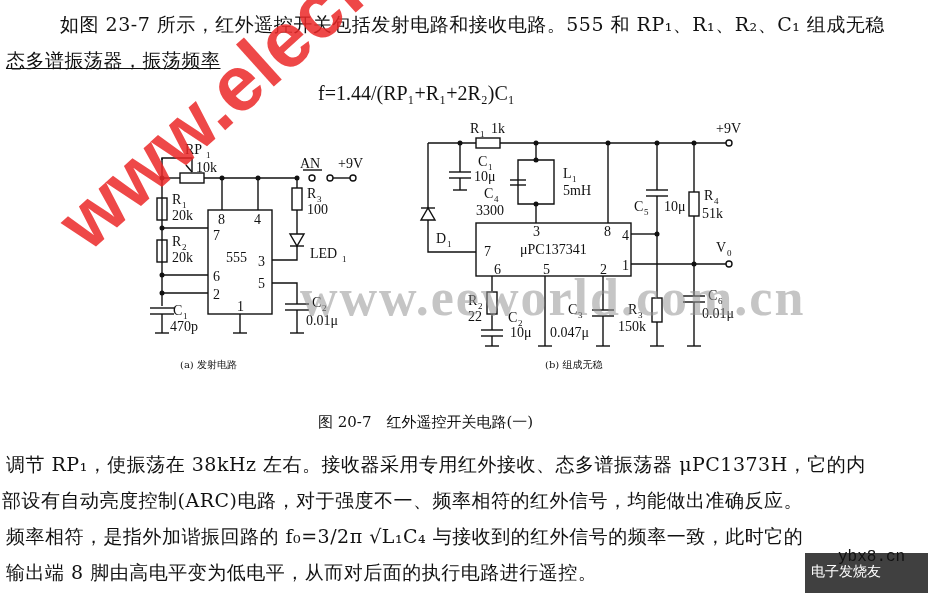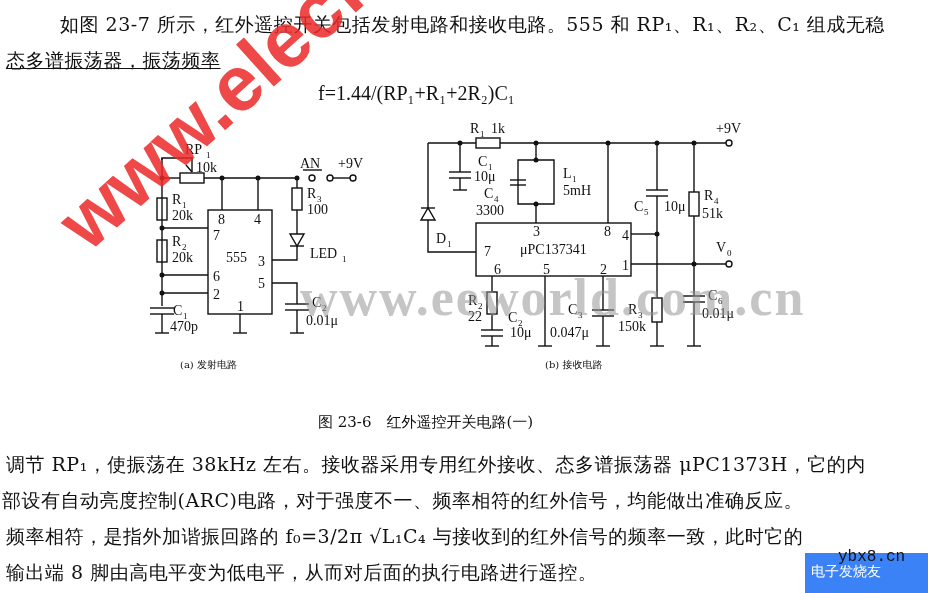--- a/index.html
+++ b/index.html
@@ -5,21 +5,21 @@
   html,body{margin:0;padding:0;background:#fff;}
   body{width:928px;height:593px;position:relative;overflow:hidden;font-family:"DejaVu Serif","Liberation Serif",serif;color:#111;}
   .line{position:absolute;font-size:19px;white-space:nowrap;letter-spacing:0.5px;}
   .formula{position:absolute;left:318px;top:82px;font-size:20px;font-family:Liberation Serif, serif;}
   .caption{position:absolute;left:318px;top:413px;font-size:15px;}
   .subcap{position:absolute;font-size:10px;}
   svg{position:absolute;left:0;top:0;}
   .wm-red{position:absolute;left:40px;top:200px;font-size:78px;font-family:"Liberation Sans",sans-serif;font-weight:bold;color:rgba(235,40,40,0.85);transform:rotate(-42deg);transform-origin:left top;white-space:nowrap;}
   .wm-gray{position:absolute;left:300px;top:268px;font-size:52px;font-family:"Liberation Serif",serif;font-weight:bold;color:rgba(150,150,150,0.55);white-space:nowrap;letter-spacing:2px;}
   .site{position:absolute;left:838px;top:548px;font-size:16px;font-family:Liberation Mono, monospace;}
-  .badge{position:absolute;left:805px;top:553px;width:123px;height:40px;background:#3b82f6;color:#fff;font-size:14px;font-family:"DejaVu Sans",sans-serif;padding:10px 6px;box-sizing:border-box;}
+  .badge{position:absolute;left:805px;top:553px;width:123px;height:40px;background:#404040;color:#fff;font-size:14px;font-family:"DejaVu Sans",sans-serif;padding:10px 6px;box-sizing:border-box;}
   .lbl{font-family:"Liberation Serif","DejaVu Serif",serif;font-size:14px;fill:#111;}
   .sub{font-size:9px;}
 </style>
 </head>
 <body>
 
 <div class="line" style="left:60px;top:12px;">如图 23-7 所示，红外遥控开关包括发射电路和接收电路。555 和 RP₁、R₁、R₂、C₁ 组成无稳</div>
 <div class="line" style="left:6px;top:48px;text-decoration:underline;">态多谱振荡器，振荡频率</div>
 <div class="formula">f=1.44/(RP₁+R₁+2R₂)C₁</div>
 
@@ -234,22 +234,22 @@
         <text class="lbl sub" x="638" y="318">3</text>
       <text class="lbl" x="618" y="331">150k</text>
       <text class="lbl" x="708" y="300">C</text>
         <text class="lbl sub" x="718" y="304">6</text>
       <text class="lbl" x="702" y="318">0.01μ</text>
     </g>
   </g>
 </svg>
 
 <div class="subcap" style="left:180px;top:358px;">(a) 发射电路</div>
-<div class="subcap" style="left:545px;top:358px;">(b) 接收电路</div>
-<div class="caption">图 23-6　红外遥控开关电路(一)</div>
+<div class="subcap" style="left:545px;top:358px;">(b) 组成无稳</div>
+<div class="caption">图 20-7　红外遥控开关电路(一)</div>
 
 <div class="wm-gray">www.eeworld.com.cn</div>
 <div class="wm-red">www.elecfans.com</div>
 
 <div class="line" style="left:6px;top:452px;">调节 RP₁，使振荡在 38kHz 左右。接收器采用专用红外接收、态多谱振荡器 μPC1373H，它的内</div>
 <div class="line" style="left:2px;top:488px;">部设有自动亮度控制(ARC)电路，对于强度不一、频率相符的红外信号，均能做出准确反应。</div>
 <div class="line" style="left:6px;top:524px;">频率相符，是指外加谐振回路的 f₀=3/2π √L₁C₄ 与接收到的红外信号的频率一致，此时它的</div>
 <div class="line" style="left:6px;top:560px;">输出端 8 脚由高电平变为低电平，从而对后面的执行电路进行遥控。</div>
 
 <div class="badge">电子发烧友</div>

